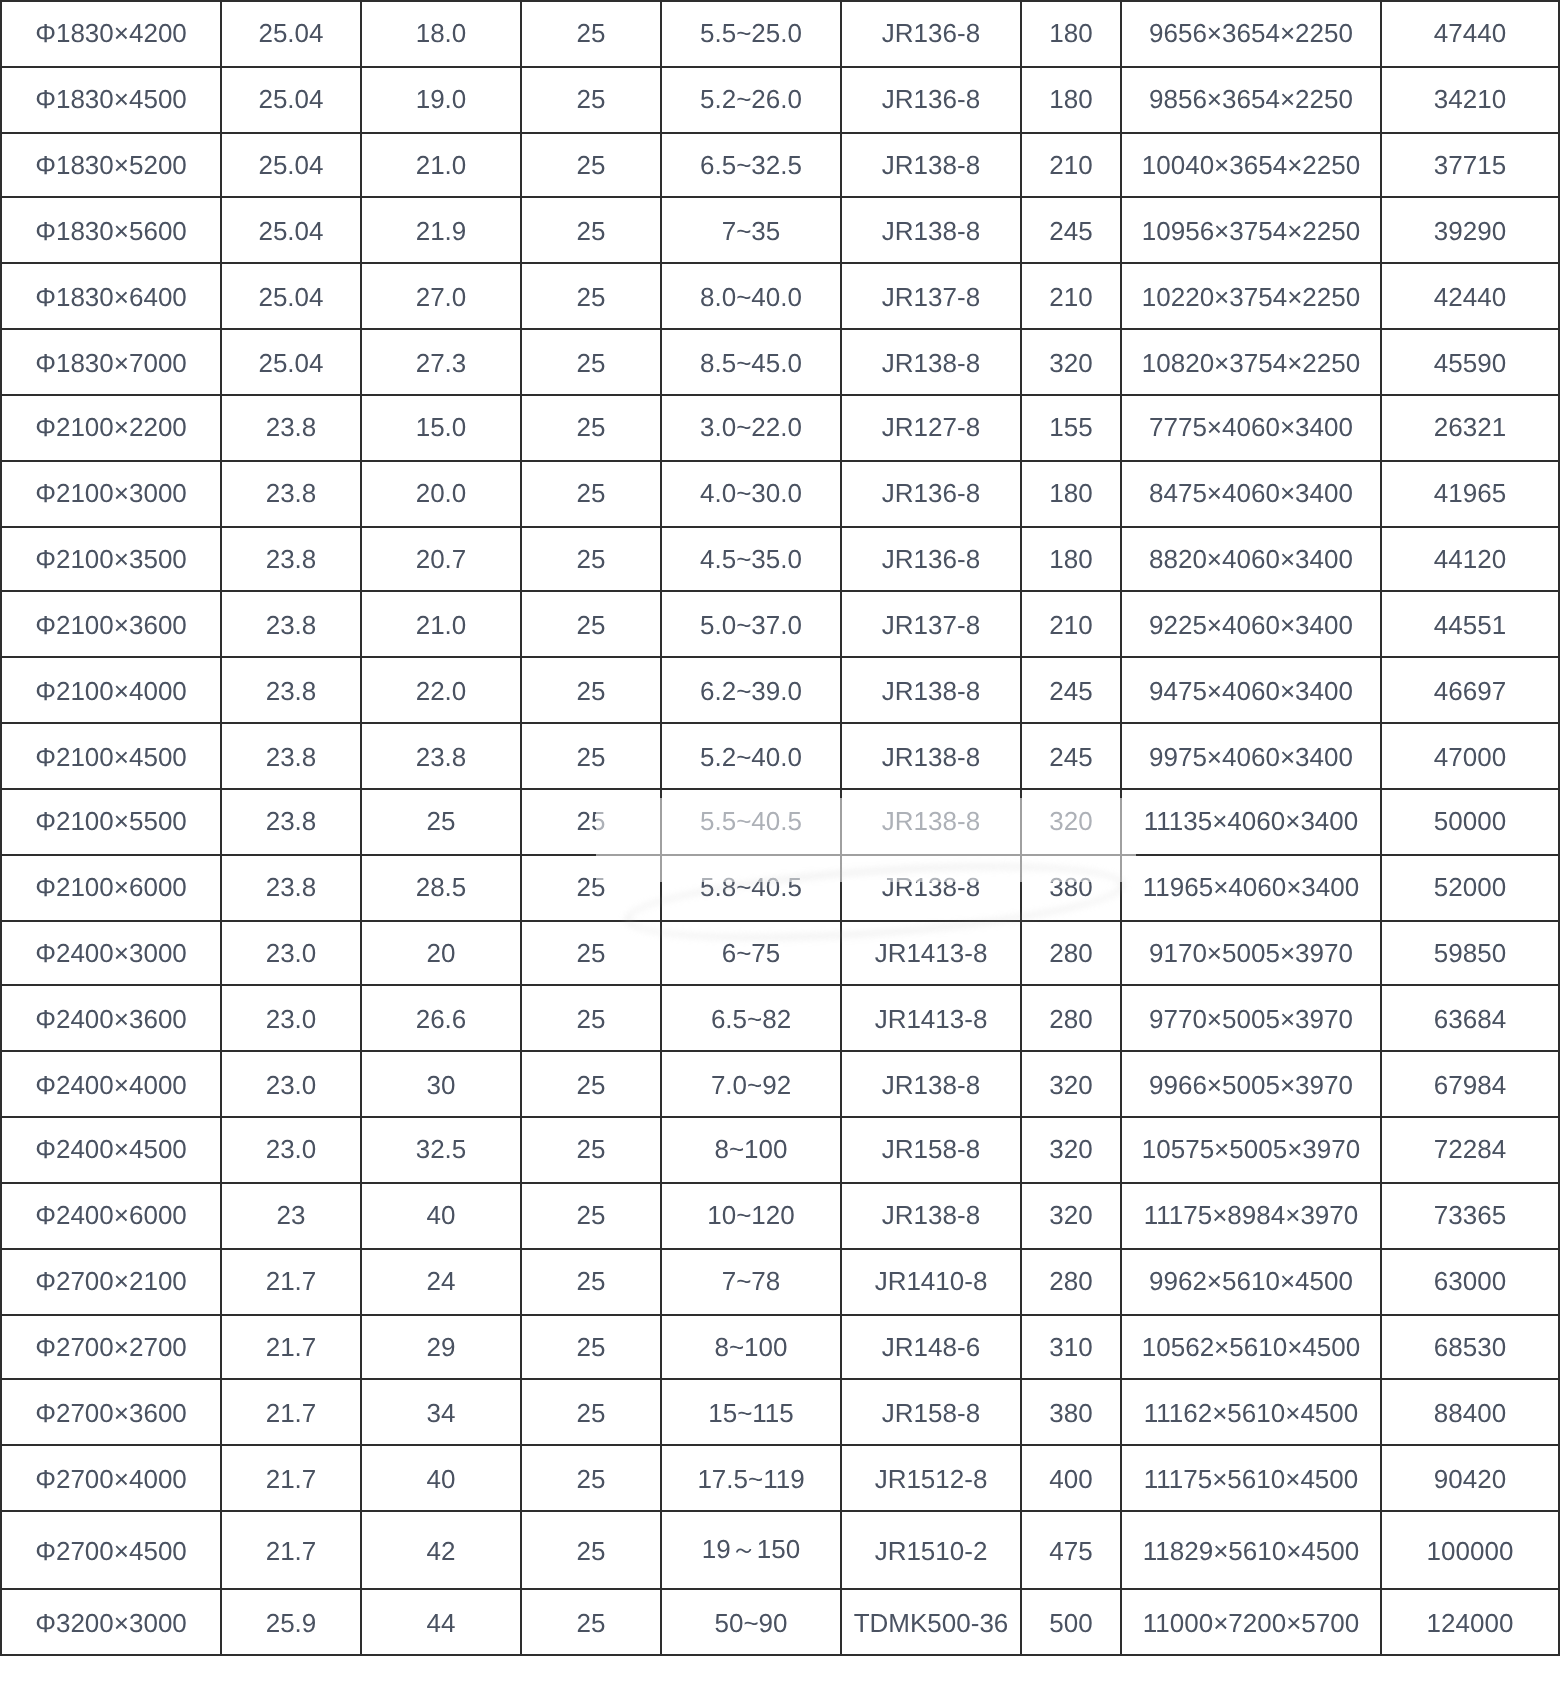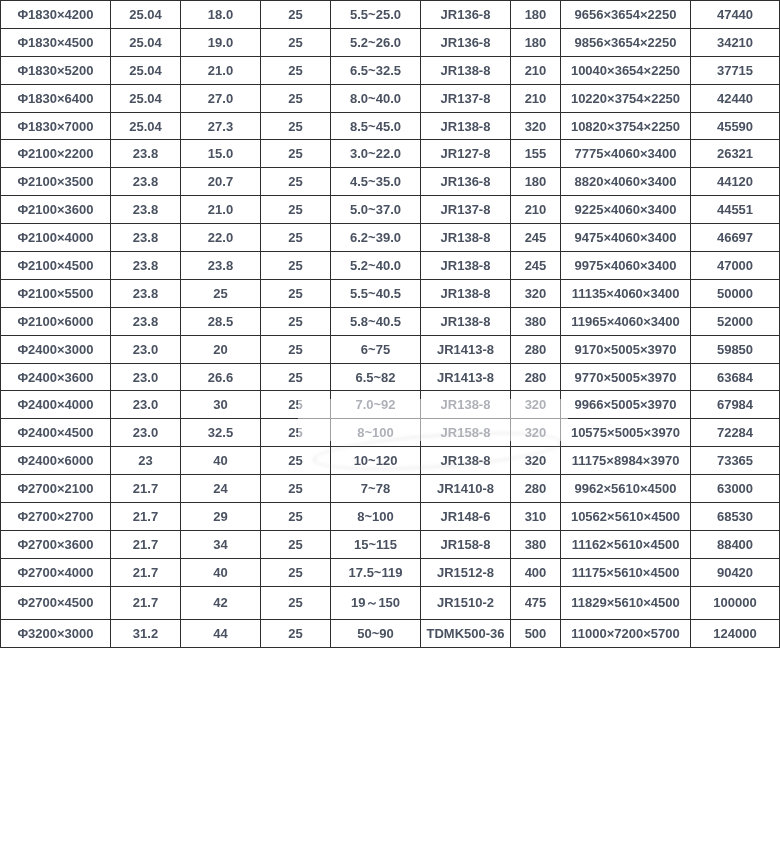--- a/index.html
+++ b/index.html
@@ -16,23 +16,22 @@
     height: 854px;
     background: var(--bg);
     font-family: "Liberation Sans", sans-serif;
     position: relative;
     overflow: hidden;
   }
   table.spec-table {
     border-collapse: collapse;
     table-layout: fixed;
     width: 779px;
-    height: 648px;
+    height: 828px;
     margin: 0;
-    font-weight: bold;
   }
   table.spec-table td {
     border: 1px solid var(--border);
     text-align: center;
     vertical-align: middle;
     font-size: 13px;
     color: var(--text);
     padding: 0 2px;
     white-space: nowrap;
     overflow: hidden;
@@ -103,20 +102,31 @@
         <td>25.04</td>
         <td>21.0</td>
         <td>25</td>
         <td>6.5~32.5</td>
         <td>JR138-8</td>
         <td>210</td>
         <td>10040×3654×2250</td>
         <td>37715</td>
       </tr>
       <tr>
+        <td>Φ1830×5600</td>
+        <td>25.04</td>
+        <td>21.9</td>
+        <td>25</td>
+        <td>7~35</td>
+        <td>JR138-8</td>
+        <td>245</td>
+        <td>10956×3754×2250</td>
+        <td>39290</td>
+      </tr>
+      <tr>
         <td>Φ1830×6400</td>
         <td>25.04</td>
         <td>27.0</td>
         <td>25</td>
         <td>8.0~40.0</td>
         <td>JR137-8</td>
         <td>210</td>
         <td>10220×3754×2250</td>
         <td>42440</td>
       </tr>
@@ -136,20 +146,31 @@
         <td>23.8</td>
         <td>15.0</td>
         <td>25</td>
         <td>3.0~22.0</td>
         <td>JR127-8</td>
         <td>155</td>
         <td>7775×4060×3400</td>
         <td>26321</td>
       </tr>
       <tr>
+        <td>Φ2100×3000</td>
+        <td>23.8</td>
+        <td>20.0</td>
+        <td>25</td>
+        <td>4.0~30.0</td>
+        <td>JR136-8</td>
+        <td>180</td>
+        <td>8475×4060×3400</td>
+        <td>41965</td>
+      </tr>
+      <tr>
         <td>Φ2100×3500</td>
         <td>23.8</td>
         <td>20.7</td>
         <td>25</td>
         <td>4.5~35.0</td>
         <td>JR136-8</td>
         <td>180</td>
         <td>8820×4060×3400</td>
         <td>44120</td>
       </tr>
@@ -313,21 +334,21 @@
         <td>42</td>
         <td>25</td>
         <td>19～150</td>
         <td>JR1510-2</td>
         <td>475</td>
         <td>11829×5610×4500</td>
         <td>100000</td>
       </tr>
       <tr>
         <td>Φ3200×3000</td>
-        <td>31.2</td>
+        <td>25.9</td>
         <td>44</td>
         <td>25</td>
         <td>50~90</td>
         <td>TDMK500-36</td>
         <td>500</td>
         <td>11000×7200×5700</td>
         <td>124000</td>
       </tr>
     </tbody>
 </table>

